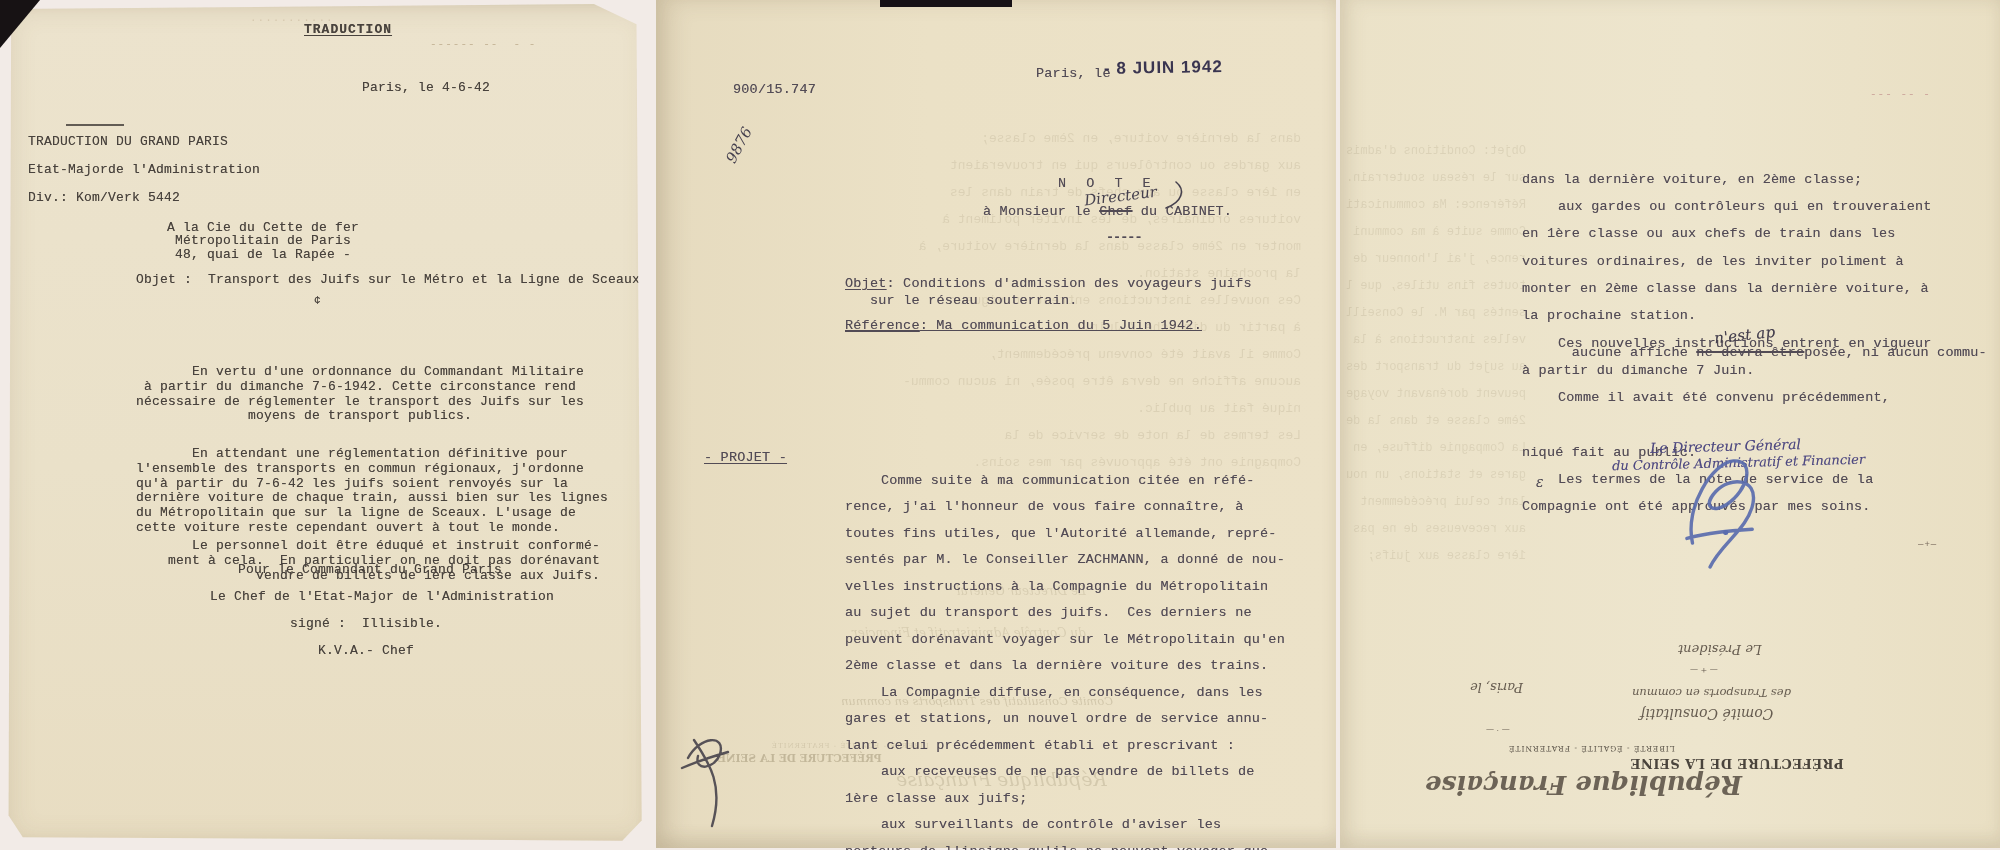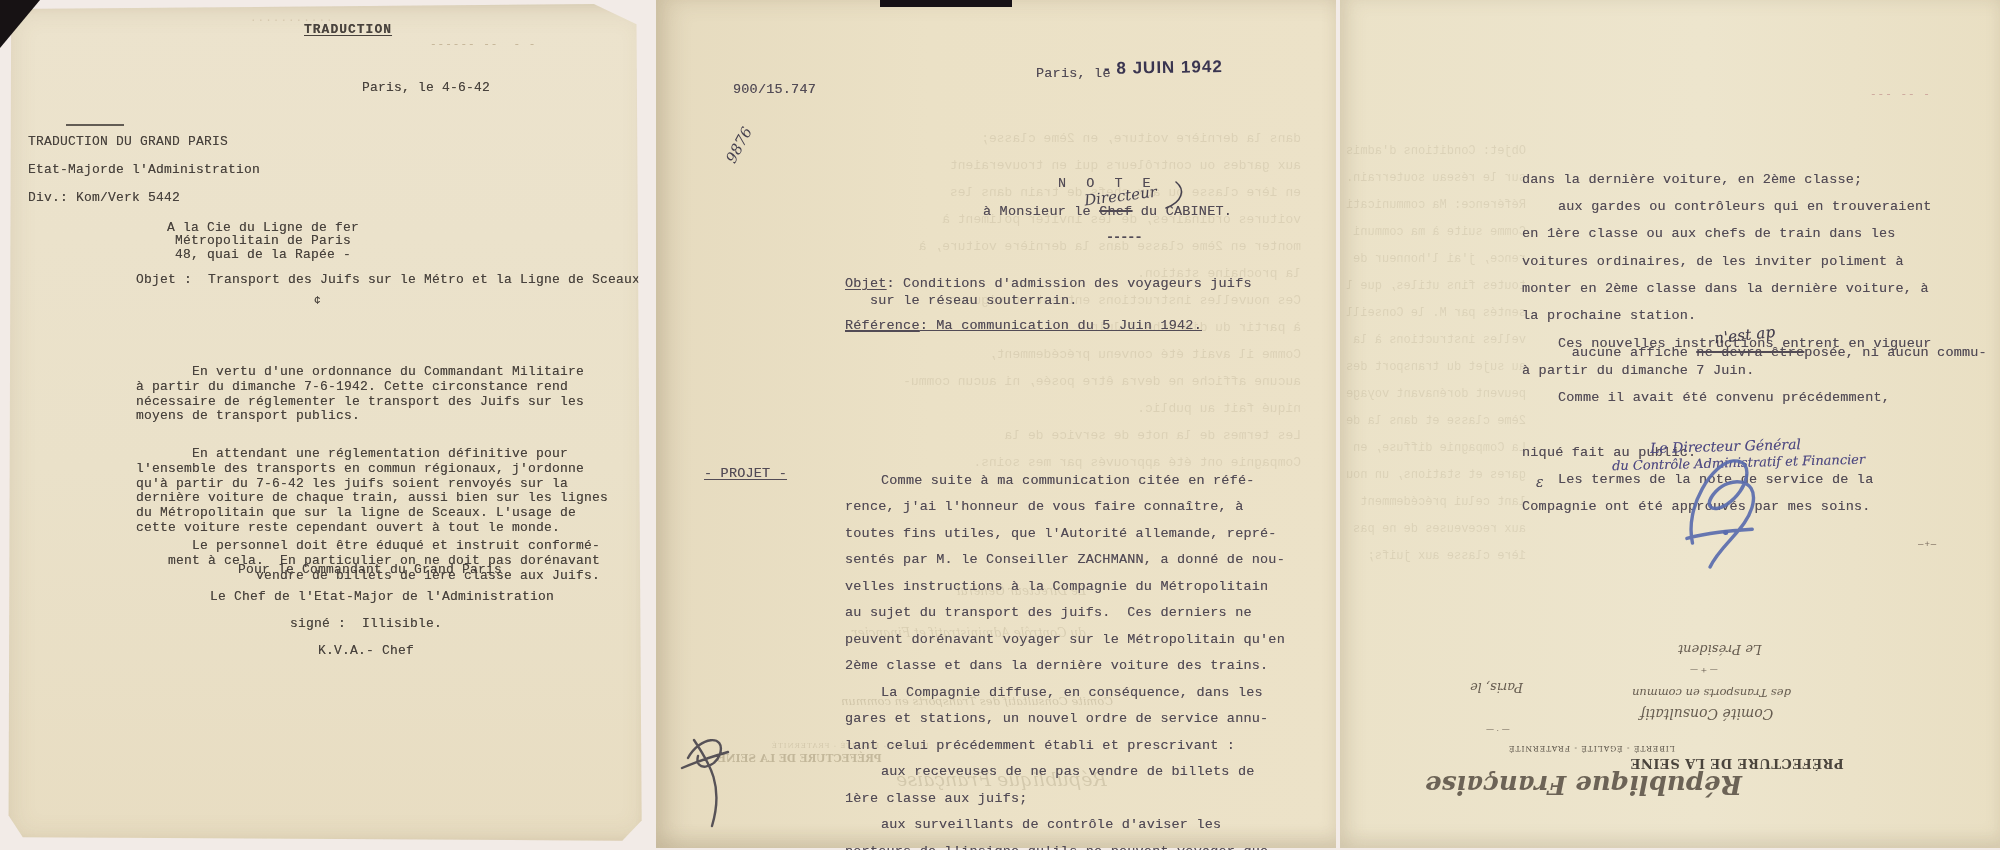--- a/index.html
+++ b/index.html
@@ -67,26 +67,26 @@
     <div class="abs rule" style="left:60px;top:120px;width:58px;"></div>
 
     <div class="abs pencil" style="left:244px;top:8px;opacity:.5;">...........</div>
     <div class="abs tw ul" style="left:298px;top:18px;font-weight:bold;letter-spacing:1px;">TRADUCTION</div>
     <div class="abs pencil" style="left:424px;top:34px;">------ --  - -</div>
 
     <div class="abs tw" style="left:336px;top:76px;margin-left:20px;">Paris, le 4-6-42</div>
 
     <div class="abs tw" style="left:150px;top:176px;width:214px;text-align:center;line-height:13.6px;">
       
-    <div class="line">A la Cie du Ligne de fer</div><div class="line">Métropolitain de Paris</div><div class="line">48, quai de la Rapée -</div></div>
+    <div class="line">A la Cie du Cette de fer</div><div class="line">Métropolitain de Paris</div><div class="line">48, quai de la Rapée -</div></div>
 
     <div class="abs tw" style="left:130px;top:268px;">Objet :  Transport des Juifs sur le Métro et la Ligne de Sceaux.</div>
     <div class="abs tw" style="left:308px;top:290px;font-size:11px;">¢</div>
 
-    <div class="abs tw para" style="left:130px;top:316px;">
+    <div class="abs tw para" style="left:130px;top:316px;text-align:center;">
       
     <div class="line indent">En vertu d'une ordonnance du Commandant Militaire</div><div class="line">à partir du dimanche 7-6-1942. Cette circonstance rend</div><div class="line">nécessaire de réglementer le transport des Juifs sur les</div><div class="line">moyens de transport publics.</div></div>
     <div class="abs tw para" style="left:130px;top:398px;">
       
     <div class="line indent">En attendant une réglementation définitive pour</div><div class="line">l'ensemble des transports en commun régionaux, j'ordonne</div><div class="line">qu'à partir du 7-6-42 les juifs soient renvoyés sur la</div><div class="line">dernière voiture de chaque train, aussi bien sur les lignes</div><div class="line">du Métropolitain que sur la ligne de Sceaux. L'usage de</div><div class="line">cette voiture reste cependant ouvert à tout le monde.</div></div>
     <div class="abs tw para" style="left:130px;top:490px;text-align:right;">
       
     <div class="line indent">Le personnel doit être éduqué et instruit conformé-</div><div class="line">ment à cela.  En particulier on ne doit pas dorénavant</div><div class="line">vendre de billets de 1ère classe aux Juifs.</div></div>
 
     <div class="abs tw" style="left:232px;top:558px;">Pour le Commandant du Grand Paris</div>
@@ -121,21 +121,21 @@
     <svg class="abs" style="left:506px;top:180px;" width="26" height="30" viewBox="0 0 26 30">
       <path d="M4 28 C 20 22, 24 10, 14 2" stroke="#45404e" stroke-width="1.6" fill="none" stroke-linecap="round"></path>
     </svg>
     <div class="abs tw-m" style="left:327px;top:204px;"><span>à Monsieur le </span><span class="struck">Chef</span><span> du CABINET.</span></div>
     <div class="abs tw-m" style="left:450px;top:230px;letter-spacing:-1px;font-weight:bold;">-----</div>
 
     <div class="abs tw-m" style="left:189px;top:276px;"><span class="ul">Objet</span><span>: Conditions d'admission des voyageurs juifs</span></div>
     <div class="abs tw-m" style="left:214px;top:293px;">sur le réseau souterrain.</div>
     <div class="abs tw-m" style="left:189px;top:318px;text-decoration:underline;"><span class="ul">Référence</span><span>: Ma communication du 5 Juin 1942.</span></div>
 
-    <div class="abs tw-m ul" style="left:48px;top:466px;">- PROJET -</div>
+    <div class="abs tw-m ul" style="left:48px;top:450px;">- PROJET -</div>
 
     <div class="abs tw-m dbl" style="left:189px;top:388px;width:470px;">
       
     <div class="line indent">Comme suite à ma communication citée en réfé-</div><div class="line">rence, j'ai l'honneur de vous faire connaître, à</div><div class="line">toutes fins utiles, que l'Autorité allemande, repré-</div><div class="line">sentés par M. le Conseiller ZACHMANN, a donné de nou-</div><div class="line">velles instructions à la Compagnie du Métropolitain</div><div class="line">au sujet du transport des juifs.  Ces derniers ne</div><div class="line">peuvent dorénavant voyager sur le Métropolitain qu'en</div><div class="line">2ème classe et dans la dernière voiture des trains.</div><div class="line indent">La Compagnie diffuse, en conséquence, dans les</div><div class="line">gares et stations, un nouvel ordre de service annu-</div><div class="line">lant celui précédemment établi et prescrivant :</div><div class="line indent">aux receveuses de ne pas vendre de billets de</div><div class="line">1ère classe aux juifs;</div><div class="line indent">aux surveillants de contrôle d'aviser les</div><div class="line">porteurs de l'insigne qu'ils ne peuvent voyager que</div></div>
 
     <svg class="abs" style="left:18px;top:722px;" width="80" height="110" viewBox="0 0 80 110">
       <path d="M14 36 C 26 14, 52 12, 46 32 C 41 47, 20 50, 24 34 M20 18 C 36 42, 50 64, 38 104 M8 46 C 22 40, 40 34, 54 30" stroke="#3d3a44" stroke-width="2.4" fill="none" stroke-linecap="round" opacity=".85"></path>
     </svg>
   </div>
 

